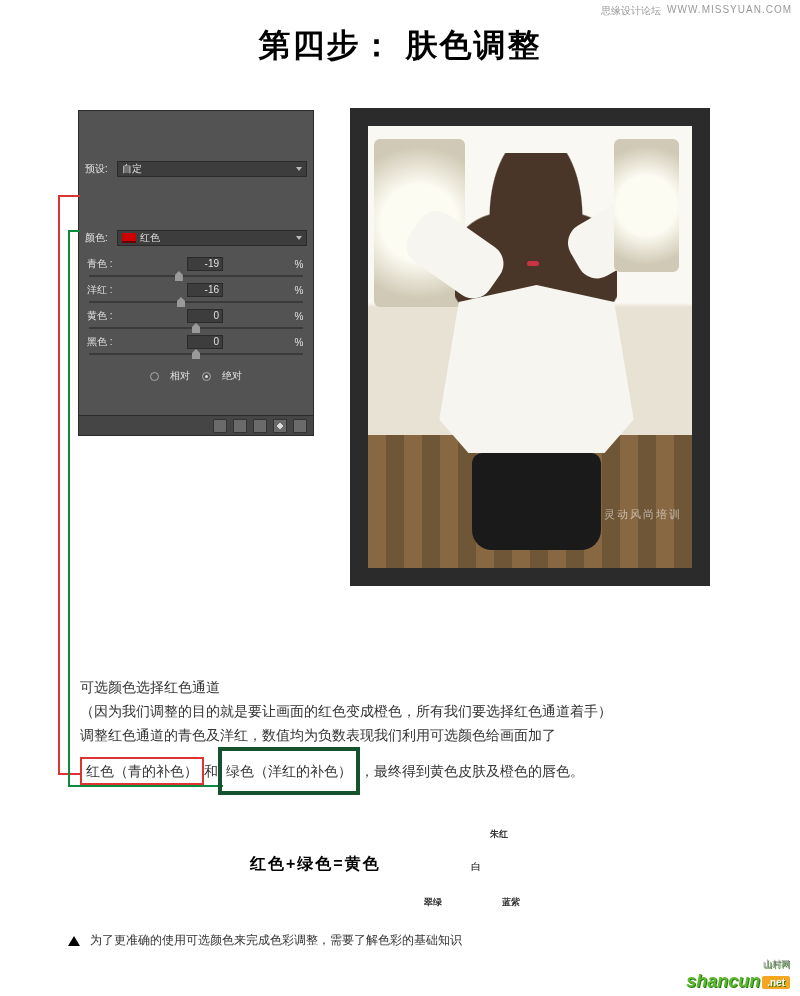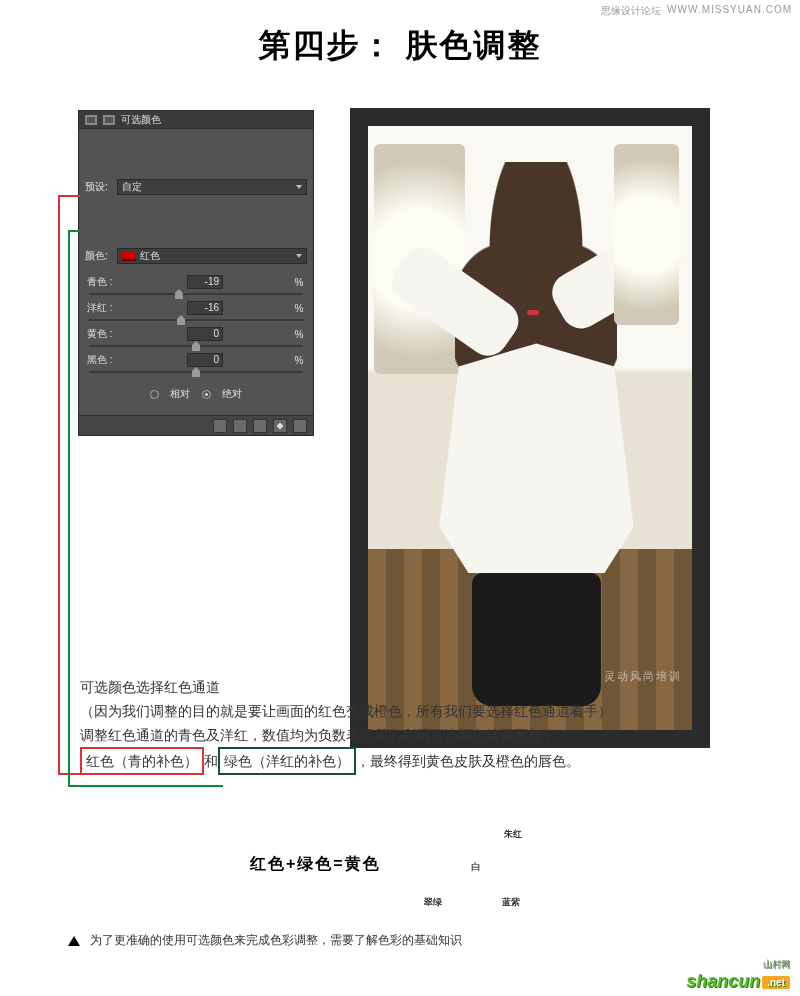--- a/index.html
+++ b/index.html
@@ -99,21 +99,21 @@
     gap:6px; padding:0 6px;
   }
   .footer-icon { width:14px; height:14px; background:#6a6a6a; border:1px solid #333; }
   .footer-icon.eye { background: radial-gradient(circle, #ddd 30%, #6a6a6a 31%); }
   .footer-icon.round { border-radius: 2px; }
 
   
   .photo-frame {
     position: absolute;
     left: 350px; top: 108px;
-    width: 360px; height: 640px;
+    width: 360px; height: 478px;
     background: #2b2b2b;
     padding: 18px;
   }
   .photo {
     width:100%; height:100%;
     background:
       radial-gradient(ellipse 90px 120px at 52% 28%, #f3d9c8 0%, #f3d9c8 45%, transparent 46%),
       linear-gradient(180deg, #faf8f2 40%, #e8e2d5 41%, #e8e2d5 70%, #3a3a3a 70.5%),
       linear-gradient(90deg, #b9a98a 0 18%, #ece6d5 18% 80%, #a89471 80%);
     position: relative;
@@ -166,21 +166,21 @@
 
   
   .notes {
     position:absolute; left:80px; top:675px; width:640px;
     font-size: 14px; line-height: 24px; color:#333;
   }
   .hl-red {
     border: 2px solid #d33; padding: 0 4px; display:inline-block;
   }
   .hl-green {
-    border: 2px solid #14532d; padding: 0 4px; display:inline-block;
+    border: 4px solid #14532d; padding: 8px 4px; display:inline-block;
   }
   .equation {
     position:absolute; left:250px; top:854px;
     font-size: 16px; font-weight: 700; letter-spacing: 2px;
   }
   .venn { position:absolute; left:420px; top:818px; width:110px; height:100px; }
   .color-circle { position:absolute; width:50px; height:50px; border-radius:50%; mix-blend-mode: screen; }
   .cr { background:#ff1a1a; left:30px; top:4px; }
   .cg { background:#00cc33; left:12px; top:34px; }
   .cb { background:#1a33ff; left:48px; top:34px; }
@@ -215,25 +215,20 @@
 <body>
 
 <div class="header-watermark">
   <span>思缘设计论坛</span>
   <span style="letter-spacing:1px;">WWW.MISSYUAN.COM</span>
 </div>
 
 <div class="title">第四步： 肤色调整</div>
 
 <div class="ps-panel">
-  <div class="panel-tabs">
-    <span class="tab-icon"></span>
-    <span class="tab-icon"></span>
-    <span class="tab-label">可选颜色</span>
-  </div>
   <div class="panel-row">
     <span class="row-label">预设:</span>
     <div class="dropdown">
       <span>自定</span>
     </div>
   </div>
   <div class="panel-row">
     <span class="row-label">颜色:</span>
     <div class="dropdown">
       <span class="color-swatch"></span>
@@ -329,21 +324,21 @@
   </div>
 </div>
 
 <div class="equation">红色+绿色=黄色</div>
 
 <div class="venn">
   <div class="color-circle cr"></div>
   <div class="color-circle cg"></div>
   <div class="color-circle cb"></div>
   <div class="venn-white">白</div>
-  <div class="venn-label" style="left:84px; top:10px;">朱红</div>
+  <div class="venn-label" style="left:70px; top:10px;">朱红</div>
   <div class="venn-label" style="left:4px; top:78px;">翠绿</div>
   <div class="venn-label" style="left:82px; top:78px;">蓝紫</div>
 </div>
 
 <div class="bottom-note">
   <span class="triangle"></span>
   <span>为了更准确的使用可选颜色来完成色彩调整，需要了解色彩的基础知识</span>
 </div>
 
 <div class="corner-logo">

